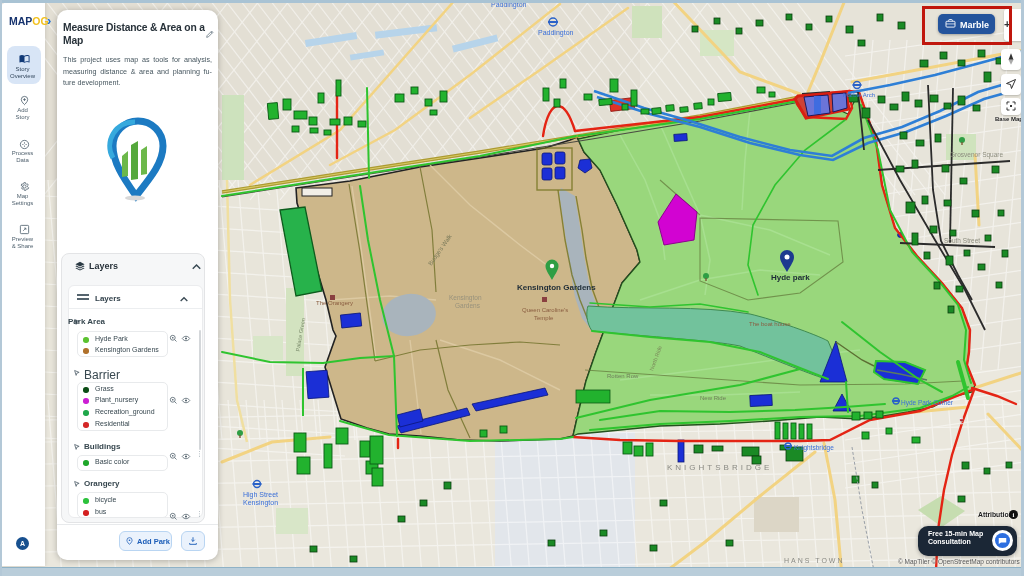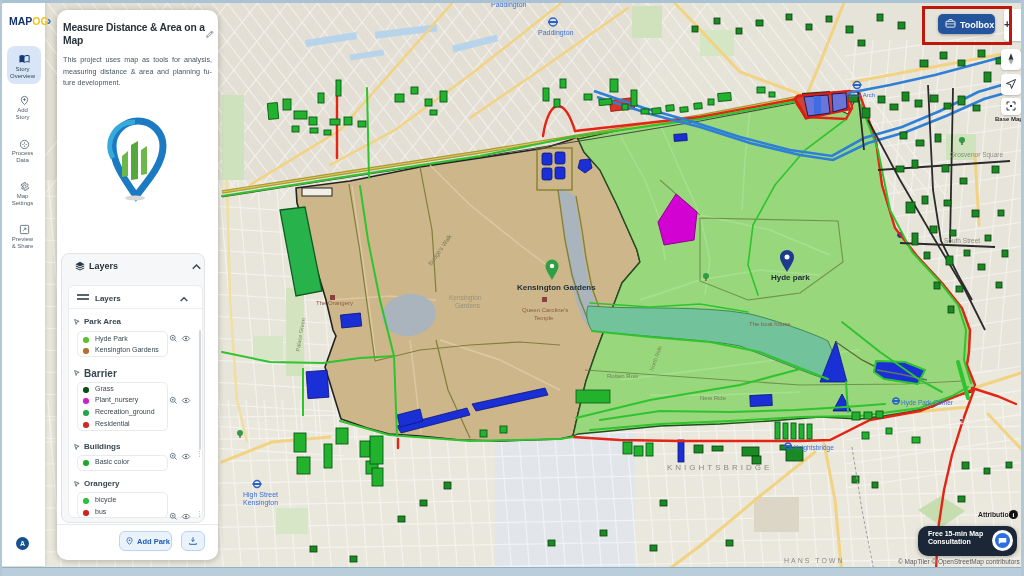--- a/index.html
+++ b/index.html
@@ -681,40 +681,40 @@
 <div class="abs" style="left:77px;top:298px;width:12px;height:2px;background:#55646e"></div>
 <div class="abs" style="left:95px;top:294px;font-size:8px;font-weight:bold;color:#33424c">Layers</div>
 <svg class="abs" style="left:180px;top:296px" width="8" height="6" viewBox="0 0 12 8">
     <path fill="none" stroke="#3a4a54" stroke-width="2" d="M1 7l5-5 5 5"></path>
   </svg>
 <div class="abs" style="left:69px;top:308px;width:133px;height:1px;background:#eceef0"></div>
 
 <svg class="abs" style="left:72px;top:318px" width="9" height="9" viewBox="0 0 24 24">
     <path fill="none" stroke="#55646e" stroke-width="2.2" d="M7 4l12 5-6 2-2 6-4-13z"></path>
   </svg>
-<div class="abs" style="left:84px;top:317px;font-size:8px;font-weight:bold;color:#37474f">Park Area</div>
+<div class="abs" style="left:68px;top:317px;font-size:8px;font-weight:bold;color:#37474f">Park Area</div>
 <div class="abs" style="left:77px;top:331px;width:91px;height:26px;border:1px solid #e8eaec;border-radius:5px;background:#fff"></div>
 <div class="abs" style="left:83px;top:337px;width:5.5px;height:5.5px;border-radius:50%;background:#5bc230"></div>
 <div class="abs" style="left:95px;top:335px;font-size:7px;color:#37474f">Hyde Park</div>
 <div class="abs" style="left:83px;top:348px;width:5.5px;height:5.5px;border-radius:50%;background:#b0712c"></div>
 <div class="abs" style="left:95px;top:346px;font-size:7px;color:#37474f">Kensington Gardens</div>
 <svg class="abs" style="left:169px;top:334px" width="9" height="9" viewBox="0 0 24 24">
     <circle cx="10" cy="10" r="6.5" fill="none" stroke="#4a5a64" stroke-width="2"></circle>
     <path stroke="#4a5a64" stroke-width="2" d="M15 15l5 5M8 10h4M10 8v4"></path>
   </svg>
 <svg class="abs" style="left:181px;top:334px" width="10" height="9" viewBox="0 0 24 24">
     <path fill="none" stroke="#4a5a64" stroke-width="2" d="M2 12s3.5-6 10-6 10 6 10 6-3.5 6-10 6-10-6-10-6z"></path>
     <circle cx="12" cy="12" r="2.6" fill="#4a5a64"></circle>
   </svg>
 <div class="abs" style="left:196px;top:332px;color:#8a9aa4;font-size:7px;letter-spacing:0">⋮</div>
 
 <svg class="abs" style="left:72px;top:369px" width="9" height="9" viewBox="0 0 24 24">
     <path fill="none" stroke="#55646e" stroke-width="2.2" d="M7 4l12 5-6 2-2 6-4-13z"></path>
   </svg>
-<div class="abs" style="left:84px;top:368px;font-size:10px;font-weight:bold;color:#37474f">Barrier</div>
+<div class="abs" style="left:84px;top:368px;font-size:12px;font-weight:normal;color:#37474f">Barrier</div>
 <div class="abs" style="left:77px;top:382px;width:91px;height:49px;border:1px solid #e8eaec;border-radius:5px;background:#fff"></div>
 <div class="abs" style="left:83px;top:387px;width:5.5px;height:5.5px;border-radius:50%;background:#0b4d15"></div>
 <div class="abs" style="left:95px;top:385px;font-size:7px;color:#37474f">Grass</div>
 <div class="abs" style="left:83px;top:398px;width:5.5px;height:5.5px;border-radius:50%;background:#cc1fd4"></div>
 <div class="abs" style="left:95px;top:396px;font-size:7px;color:#37474f">Plant_nursery</div>
 <div class="abs" style="left:83px;top:410px;width:5.5px;height:5.5px;border-radius:50%;background:#1fa74a"></div>
 <div class="abs" style="left:95px;top:408px;font-size:7px;color:#37474f">Recreation_ground</div>
 <div class="abs" style="left:83px;top:422px;width:5.5px;height:5.5px;border-radius:50%;background:#d42727"></div>
 <div class="abs" style="left:95px;top:420px;font-size:7px;color:#37474f">Residential</div>
 <svg class="abs" style="left:169px;top:396px" width="9" height="9" viewBox="0 0 24 24">
@@ -780,21 +780,21 @@
   </svg>
 
 <div class="abs" style="left:1004px;top:9px;width:20px;height:32px;background:#fff;border-radius:3px;box-shadow:0 1px 2px rgba(0,0,0,.2);color:#333;font-size:11px;font-weight:bold;text-align:right;line-height:30px;padding-right:14px">+</div>
 
 <div class="abs" style="left:938px;top:14px;width:57px;height:20px;background:#24549c;border-radius:5px;box-shadow:0 1px 3px rgba(0,0,0,.3)"></div>
 <svg class="abs" style="left:945px;top:19px" width="11" height="9" viewBox="0 0 24 20">
     <rect x="2" y="5" width="20" height="13" rx="2" fill="none" stroke="#fff" stroke-width="2"></rect>
     <path d="M8 5V3a2 2 0 0 1 2-2h4a2 2 0 0 1 2 2v2" fill="none" stroke="#fff" stroke-width="2"></path>
     <path d="M2 11h20" stroke="#fff" stroke-width="1.6"></path>
   </svg>
-<div class="abs" style="left:960px;top:20px;font-size:9px;font-weight:bold;color:#fff">Toolbox</div>
+<div class="abs" style="left:960px;top:20px;font-size:9px;font-weight:bold;color:#fff">Marble</div>
 
 <div class="abs" style="left:922px;top:6px;width:90px;height:39px;border:3.5px solid #c0170d"></div>
 
 <div class="abs" style="left:1001px;top:49px;width:20px;height:21px;background:#fff;border-radius:4px;box-shadow:0 1px 2px rgba(0,0,0,.2)"></div>
 <svg class="abs" style="left:1006px;top:52px" width="10" height="14" viewBox="0 0 12 16">
     <path d="M6 1l3 8H3z" fill="#333"></path>
     <path d="M6 15l-3-6h6z" fill="#aaa"></path>
   </svg>
 <div class="abs" style="left:1001px;top:74px;width:20px;height:21px;background:#fff;border-radius:4px;box-shadow:0 1px 2px rgba(0,0,0,.2)"></div>
 <svg class="abs" style="left:1005px;top:78px" width="12" height="12" viewBox="0 0 24 24">

